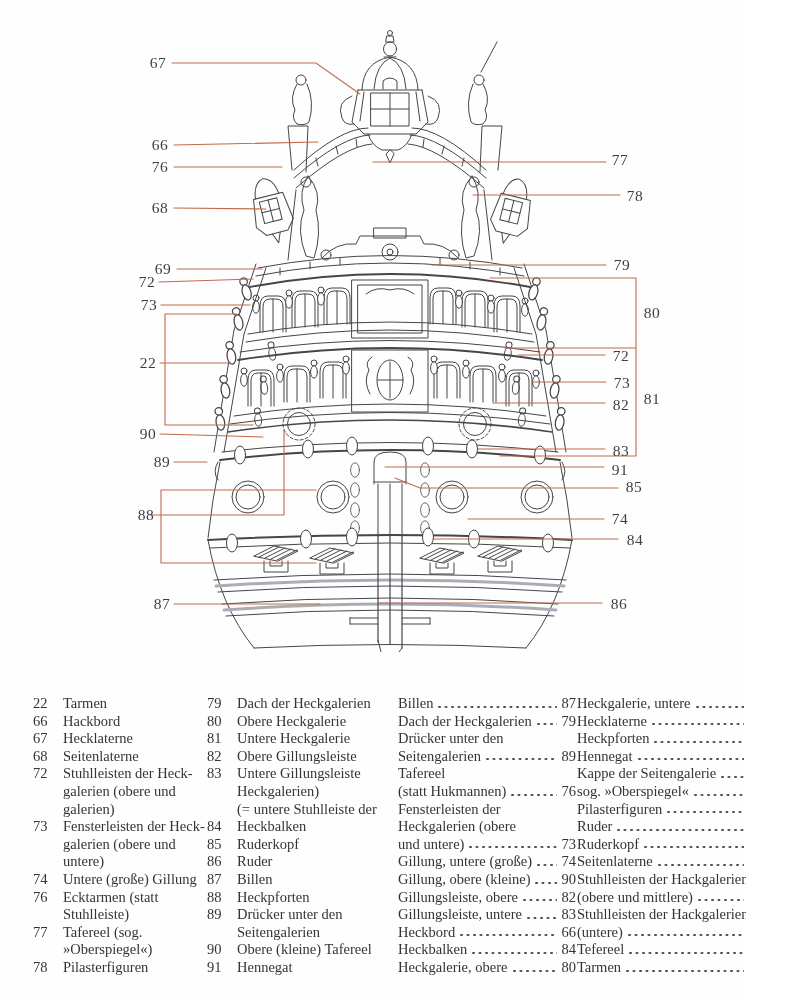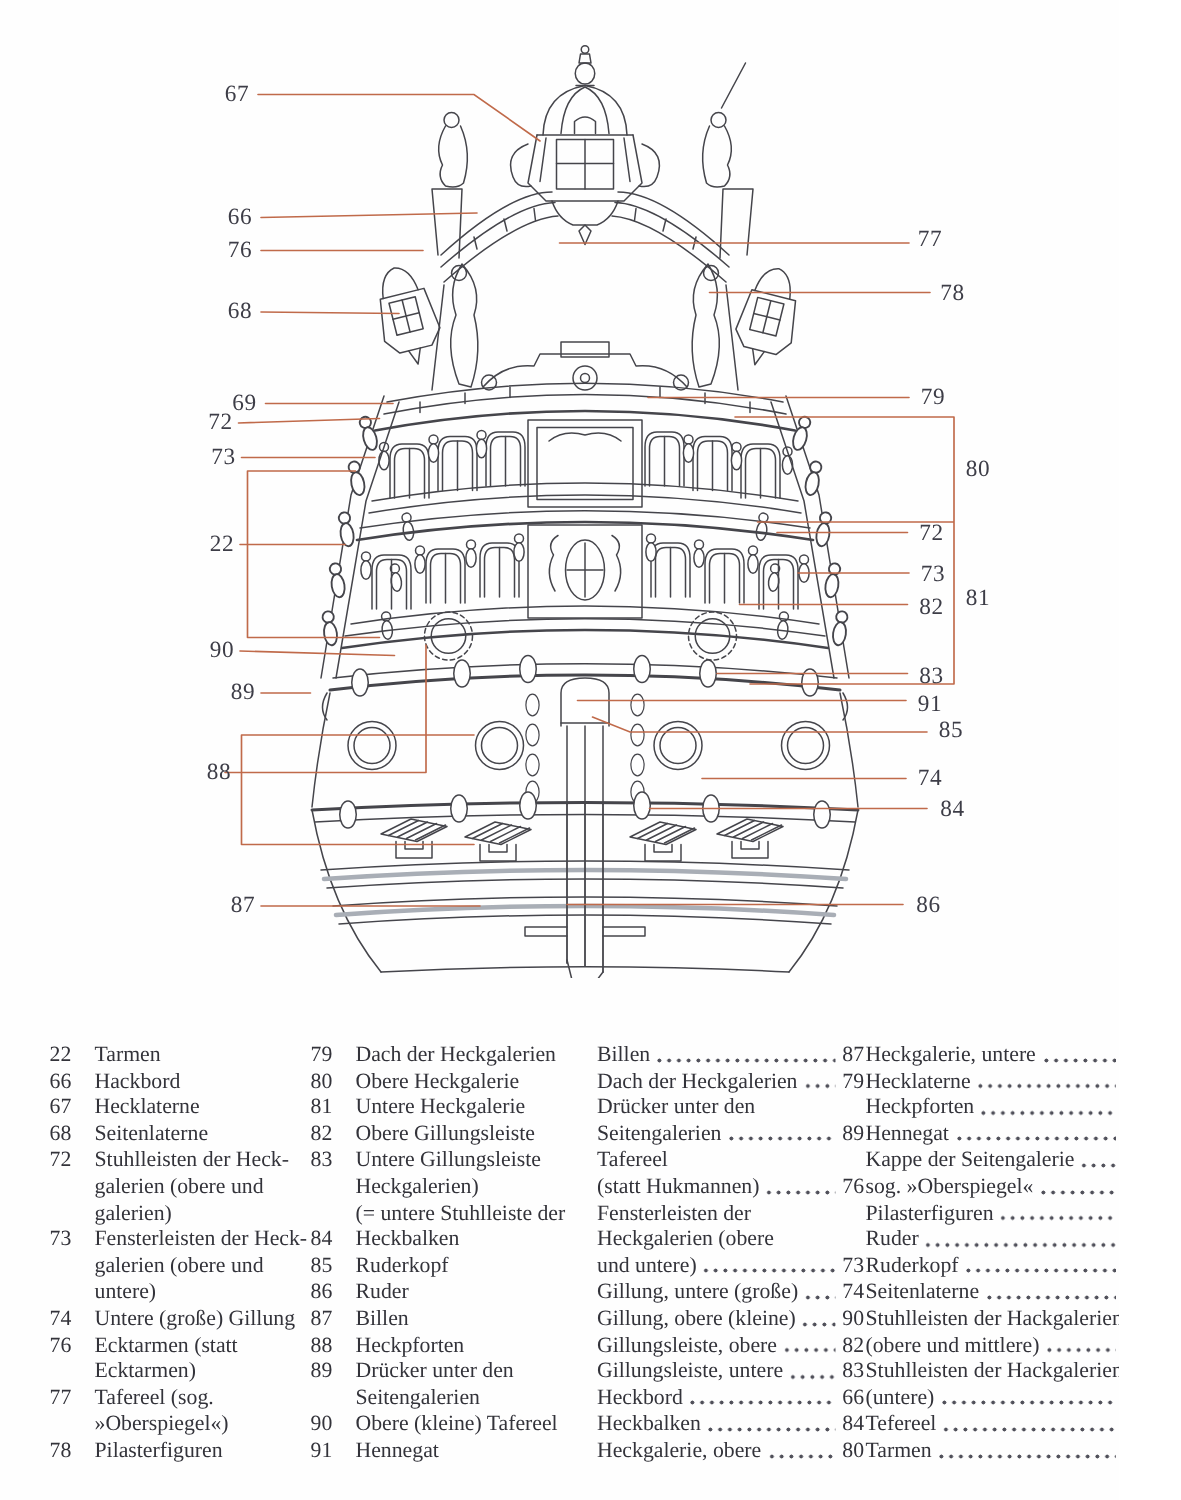--- a/index.html
+++ b/index.html
@@ -364,21 +364,21 @@
       <div class="nrow">
         <span class="nnum">74</span>
         <span class="nterm">Untere (große) Gillung</span>
       </div>
       <div class="nrow">
         <span class="nnum">76</span>
         <span class="nterm">Ecktarmen (statt</span>
       </div>
       <div class="nrow">
         <span class="nnum"></span>
-        <span class="nterm">Ecktarmen)</span>
+        <span class="nterm">Stuhlleiste)</span>
       </div>
       <div class="nrow">
         <span class="nnum">77</span>
         <span class="nterm">Tafereel (sog.</span>
       </div>
       <div class="nrow">
         <span class="nnum"></span>
         <span class="nterm">»Oberspiegel«)</span>
       </div>
       <div class="nrow">

